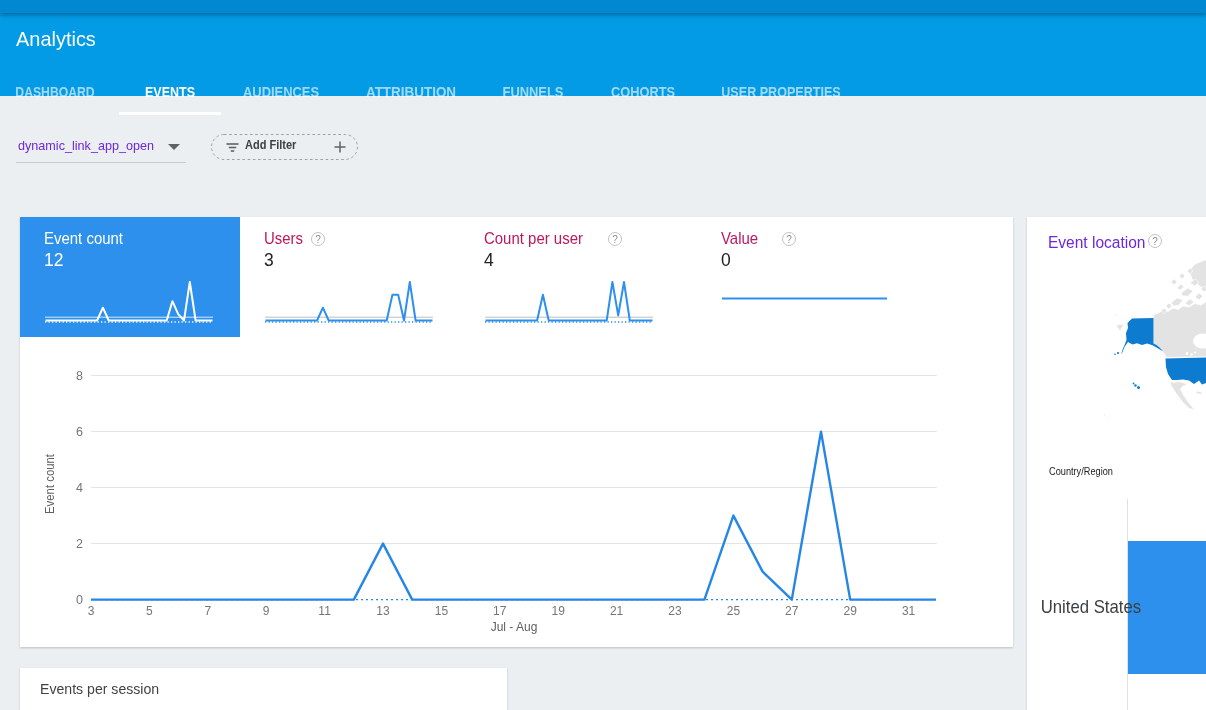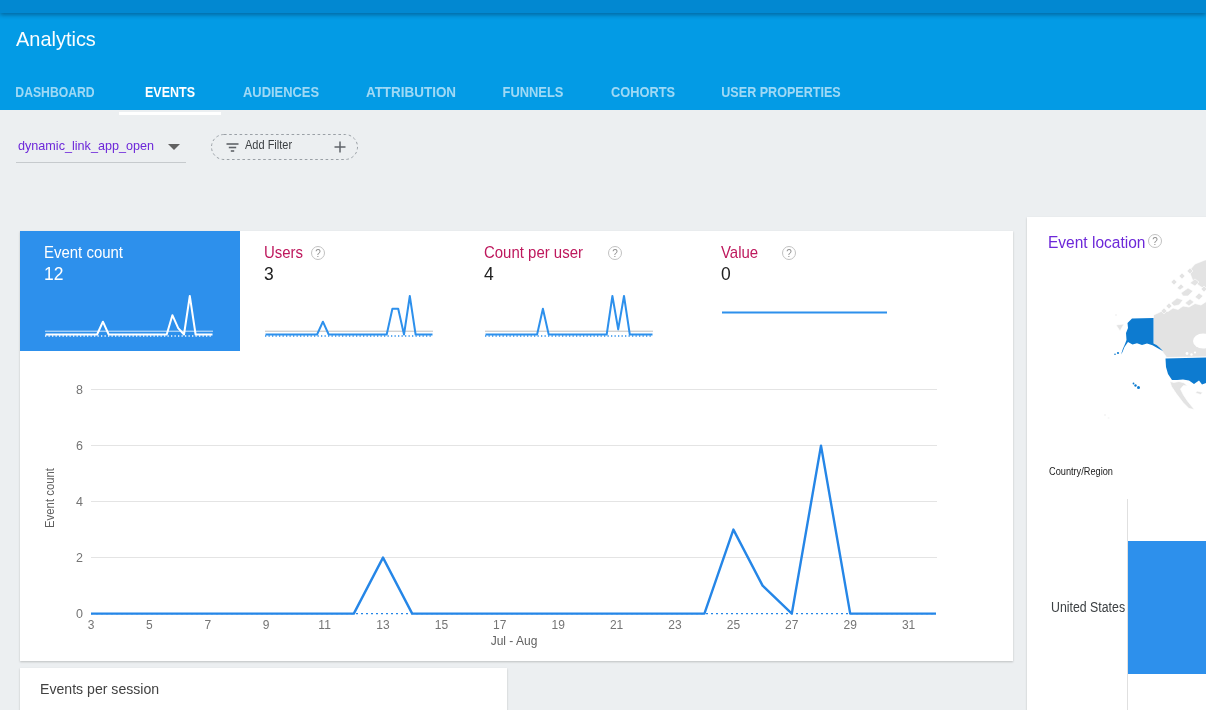--- a/index.html
+++ b/index.html
@@ -3,34 +3,34 @@
 <meta charset="utf-8">
 <style>
   * { margin:0; padding:0; box-sizing:border-box; }
   html,body { width:1206px; height:710px; overflow:hidden; }
   body { font-family:"Liberation Sans", sans-serif; background:#eceff1; position:relative; }
   .abs { position:absolute; }
   .rx { display:inline-block; transform:scaleX(.88); transform-origin:0 50%; white-space:nowrap; }
   .rxr { display:inline-block; transform:scaleX(.88); transform-origin:100% 50%; white-space:nowrap; }
 
   #topbar { left:0; top:0; width:1206px; height:13px; background:#0288d1; box-shadow:0 2px 4px rgba(0,30,60,.4); z-index:5; }
-  #header { left:0; top:13px; width:1206px; height:97px; background:#039be5; z-index:4; }
+  #header { left:0; top:13px; width:1206px; height:83px; background:#039be5; z-index:4; }
   #header h1 { position:absolute; left:16px; top:15px; font-size:21px; line-height:21px; font-weight:400; color:#fbfdfe; }
   .tab { position:absolute; top:70.5px; font-size:15px; line-height:15px; font-weight:700; color:rgba(255,255,255,.62); white-space:nowrap; }
   .tab.active { color:#fff; }
   #tabline { position:absolute; left:119px; top:99px; width:102px; height:3px; background:#fff; }
 
   #ddtext { left:18px; top:138.5px; font-size:13px; line-height:13px; color:#6d28d9; }
   #ddline { left:16px; top:162px; width:170px; height:1px; background:#c6cacd; }
   #ddcaret { left:168px; top:144px; width:0; height:0; border-left:6.5px solid transparent; border-right:6.5px solid transparent; border-top:6.5px solid #616161; }
   #addfilter { left:211px; top:134px; width:147px; height:26px; }
-  #addfilter .ftxt { position:absolute; left:34px; top:5px; font-size:12.5px; line-height:13px; font-weight:400; color:#3c4043; }
+  #addfilter .ftxt { position:absolute; left:34px; top:5px; font-size:12.5px; line-height:13px; font-weight:700; color:#3c4043; }
 
   .card { background:#fff; box-shadow:0 1px 2px rgba(0,0,0,.2); }
-  #card1 { left:20px; top:217px; width:993px; height:430px;margin-top:14px; }
+  #card1 { left:20px; top:217px; width:993px; height:430px; }
   #card2 { left:1027px; top:217px; width:400px; height:600px; }
   #card3 { left:20px; top:668px; width:487px; height:80px; }
 
   .tile { position:absolute; top:0; width:220px; height:120px; }
   .tile .title { position:absolute; left:24px; top:12.5px; font-size:17px; line-height:17px; color:#be185d; }
   .tile .val { position:absolute; left:24px; top:33px; font-size:19px; line-height:19px; color:#212121; }
   .tile.sel { background:#2d90ec; }
   .tile.sel .title, .tile.sel .val { color:#fff; }
   .qm { position:absolute; width:14px; height:14px; border:1px solid #c2c2c2; border-radius:50%;
         font-size:10px; line-height:13.5px; text-align:center; color:#8e8e8e; font-weight:400; }
@@ -205,18 +205,18 @@
       <path d="M138.5,101.5 L380,96 L380,132 L179,126 L175,127.5 L172,123.5 L167,127 L162,123.5 L156,122.5 L150,123 L145,123 L141,117 L139,110 Z"></path>
 
       <circle cx="106.5" cy="126.5" r="0.9"></circle>
       <circle cx="108.5" cy="128.5" r="1.2"></circle>
       <circle cx="111.5" cy="130.5" r="1.5"></circle>
     </g>
   </svg>
   <div class="abs" style="left:22px;top:246.5px;font-size:10px;line-height:16px;color:#212121"><span class="rx" style="transform:scaleX(.92)">Country/Region</span></div>
   <div class="abs" style="left:100px;top:282px;width:1px;height:240px;background:#e0e0e0"></div>
   <div class="abs" style="left:101px;top:324px;width:299px;height:133px;background:#2d90ec"></div>
-  <div class="abs" style="left:0;top:383px;width:98px;text-align:right;font-size:14px;line-height:14px;color:#3c4043"><span class="rxr">United States</span></div>
+  <div class="abs" style="left:0;top:383px;width:98px;text-align:right;font-size:19px;line-height:14px;color:#3c4043"><span class="rxr">United States</span></div>
 </div>
 
 <div class="abs card" id="card3">
   <div class="abs" style="left:20px;top:12.5px;font-size:15.5px;line-height:16px;color:#424242"><span class="rx" style="transform:scaleX(.91)">Events per session</span></div>
 </div>
 
 </body></html>

